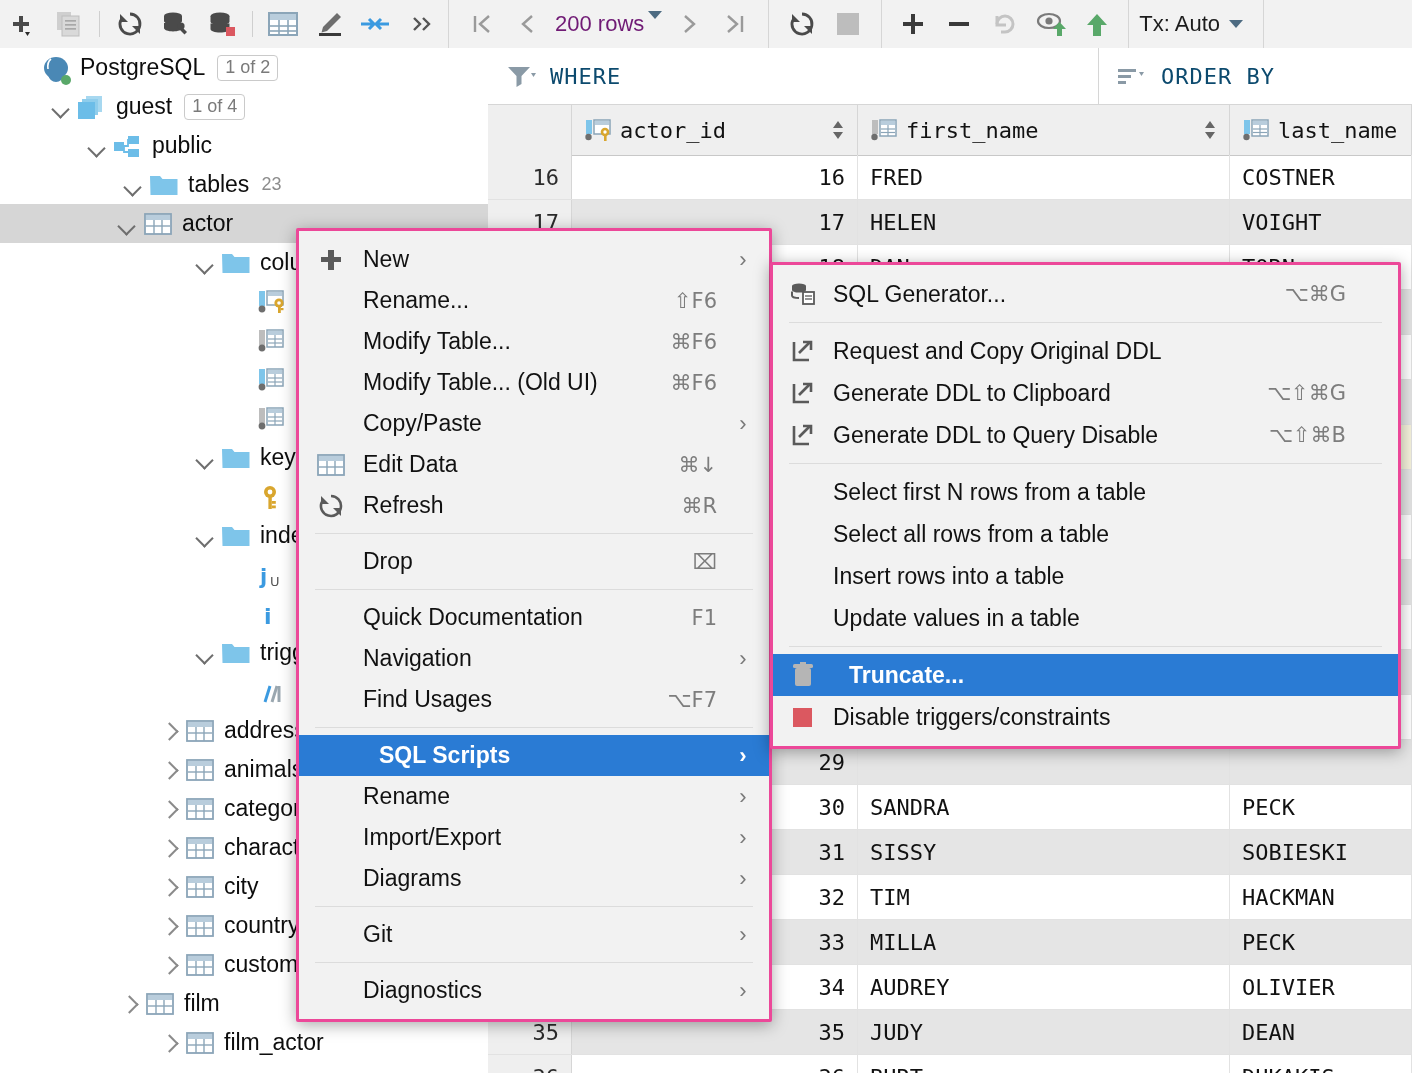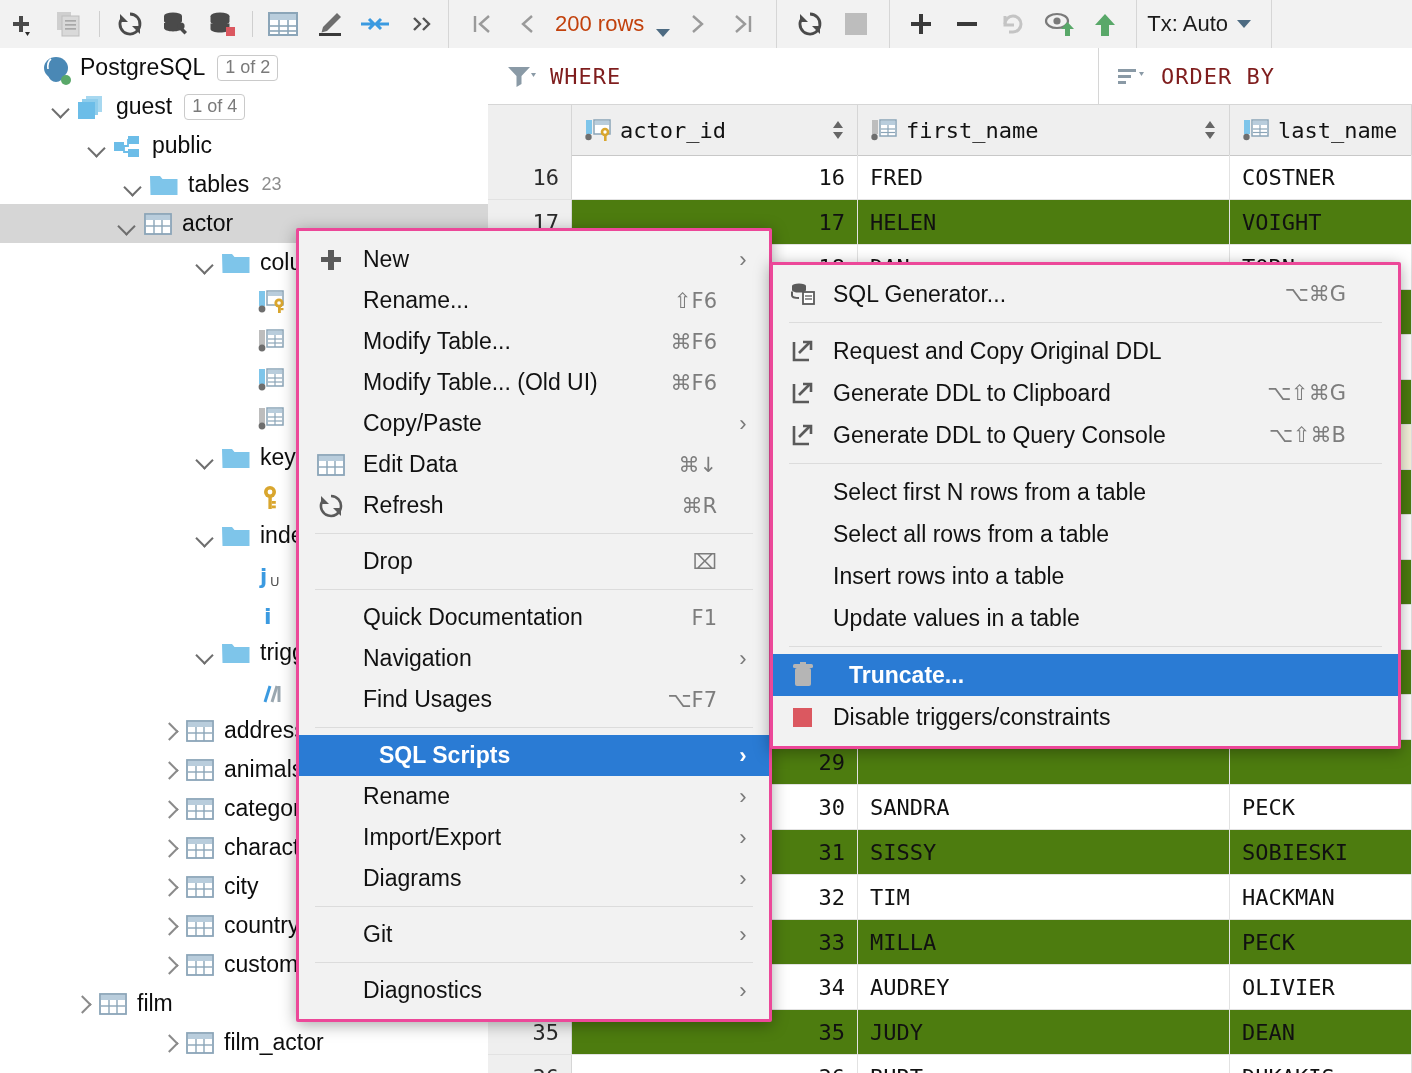--- a/index.html
+++ b/index.html
@@ -19,21 +19,21 @@
     display:flex;align-items:center;
   }
   .tb-group{display:flex;align-items:center;height:48px;}
   .tb-btn{
     width:46px;height:44px;display:flex;align-items:center;justify-content:center;
     position:relative;cursor:default;
   }
   .tb-sep{width:1px;height:26px;background:#cfcfcf;margin:0 7px;}
   .tb-sep-tall{width:1px;height:48px;background:#d6d6d6;margin:0 0px;}
   .rows-label{
-    font-size:22px;color:#c2410c;padding:0 4px;display:flex;align-items:flex-end;gap:12px;
+    font-size:22px;color:#701a75;padding:0 4px;display:flex;align-items:flex-start;gap:4px;
   }
   .chev{width:0;height:0;border-left:7px solid transparent;border-right:7px solid transparent;border-top:8px solid #4d6b82;}
   .tx-label{font-size:22px;color:#1c1c1c;display:flex;align-items:center;gap:9px;padding:0 10px;}
 
   
   .sidebar{
     position:absolute;left:0;top:48px;width:488px;height:1025px;
     background:#ffffff;overflow:hidden;
   }
   .tree-row{
@@ -64,40 +64,40 @@
   
   .gridpane{
     position:absolute;left:488px;top:48px;width:924px;height:1025px;background:#fff;
   }
   .filterbar{
     position:absolute;left:0;top:0;width:924px;height:56px;display:flex;
     border-bottom:1px solid #d6d6d6;background:#fff;
   }
   .filter-where{flex:0 0 592px;display:flex;align-items:center;gap:14px;padding-left:18px;border-right:1px solid #d6d6d6;}
   .filter-order{flex:1;display:flex;align-items:center;gap:14px;padding-left:18px;}
-  .filter-text{font-family:"DejaVu Sans Mono","Liberation Mono",monospace;font-size:22px;color:#7f1d1d;letter-spacing:1px;}
+  .filter-text{font-family:"DejaVu Sans Mono","Liberation Mono",monospace;font-size:22px;color:#0c4a6e;letter-spacing:1px;}
 
   .headrow{
     position:absolute;left:0;top:57px;width:924px;height:50px;
     background:#efefef;border-bottom:1px solid #c8c8c8;display:flex;
   }
   .hcell{
     display:flex;align-items:center;gap:8px;padding:0 12px;
     border-right:1px solid #d6d6d6;box-sizing:border-box;height:50px;
     font-family:"DejaVu Sans Mono","Liberation Mono",monospace;font-size:22px;color:#121212;
   }
   .hgutter{flex:0 0 84px;border-right:1px solid #d6d6d6;}
   .hc-actor{flex:0 0 286px;}
   .hc-first{flex:0 0 372px;}
   .hc-last{flex:1;}
   .sortarrows{margin-left:auto;color:#666;font-size:15px;line-height:7px;text-align:center;}
 
   .gridbody{position:absolute;left:0;top:107px;width:924px;height:918px;overflow:hidden;}
   .grow{display:flex;height:45px;border-bottom:1px solid #e2e2e2;box-sizing:border-box;}
-  .grow.alt{background:#4d7c0f;}
+  .grow.alt{background:#e5e5e5;}
   .grow.hl{background:#f6f3dc;}
   .gc{
     display:flex;align-items:center;box-sizing:border-box;height:44px;padding:0 12px;
     font-family:"DejaVu Sans Mono","Liberation Mono",monospace;font-size:22px;color:#111;
     border-right:1px solid #e2e2e2;overflow:hidden;
   }
   .gc-gutter{flex:0 0 84px;justify-content:flex-end;background:#efefef;color:#2b2b2b;border-right:1px solid #d6d6d6;}
   .gc-actor{flex:0 0 286px;justify-content:flex-end;}
   .gc-first{flex:0 0 372px;}
   .gc-last{flex:1;}
@@ -609,21 +609,21 @@
               <rect x="3" y="4" width="24" height="5" fill="#b9cddc"></rect>
               <g stroke="#8ba5b8" stroke-width="1.4">
                 <line x1="3" y1="15" x2="27" y2="15"></line>
                 <line x1="11" y1="9" x2="11" y2="23"></line>
                 <line x1="19" y1="9" x2="19" y2="23"></line>
               </g>
             </svg>
           </span>
           <span>customer</span>
         </div>
-        <div class="tree-row" style="padding-left:71px">
+        <div class="tree-row" style="padding-left:118px">
           <span class="twisty closed"></span>
           <span class="ic">
             <svg width="30" height="26" viewBox="0 0 30 26">
               <rect x="2" y="3" width="26" height="20" fill="#fff" stroke="#8ba5b8" stroke-width="1.8"></rect>
               <rect x="3" y="4" width="24" height="5" fill="#b9cddc"></rect>
               <g stroke="#8ba5b8" stroke-width="1.4">
                 <line x1="3" y1="15" x2="27" y2="15"></line>
                 <line x1="11" y1="9" x2="11" y2="23"></line>
                 <line x1="19" y1="9" x2="19" y2="23"></line>
               </g>
@@ -1035,21 +1035,21 @@
           <span class="marrow"></span>
         </div>
         <div class="mi">
           <span class="mic">
             <svg width="26" height="26" viewBox="0 0 26 26">
               <path d="M4 4 v18 h15" fill="none" stroke="#5a5a5a" stroke-width="2.6"></path>
               <path d="M9 15 L20 4" stroke="#5a5a5a" stroke-width="2.6"></path>
               <path d="M13 4 h8 v8" fill="none" stroke="#5a5a5a" stroke-width="2.6"></path>
             </svg>
           </span>
-          <span class="mlabel">Generate DDL to Query Console</span>
+          <span class="mlabel">Generate DDL to Query Disable</span>
           <span class="mshort">⌥⇧⌘B</span>
           <span class="marrow"></span>
         </div>
         <div class="msep"></div>
         <div class="mi">
           <span class="mic"></span>
           <span class="mlabel">Select first N rows from a table</span>
           <span class="marrow"></span>
         </div>
         <div class="mi">

